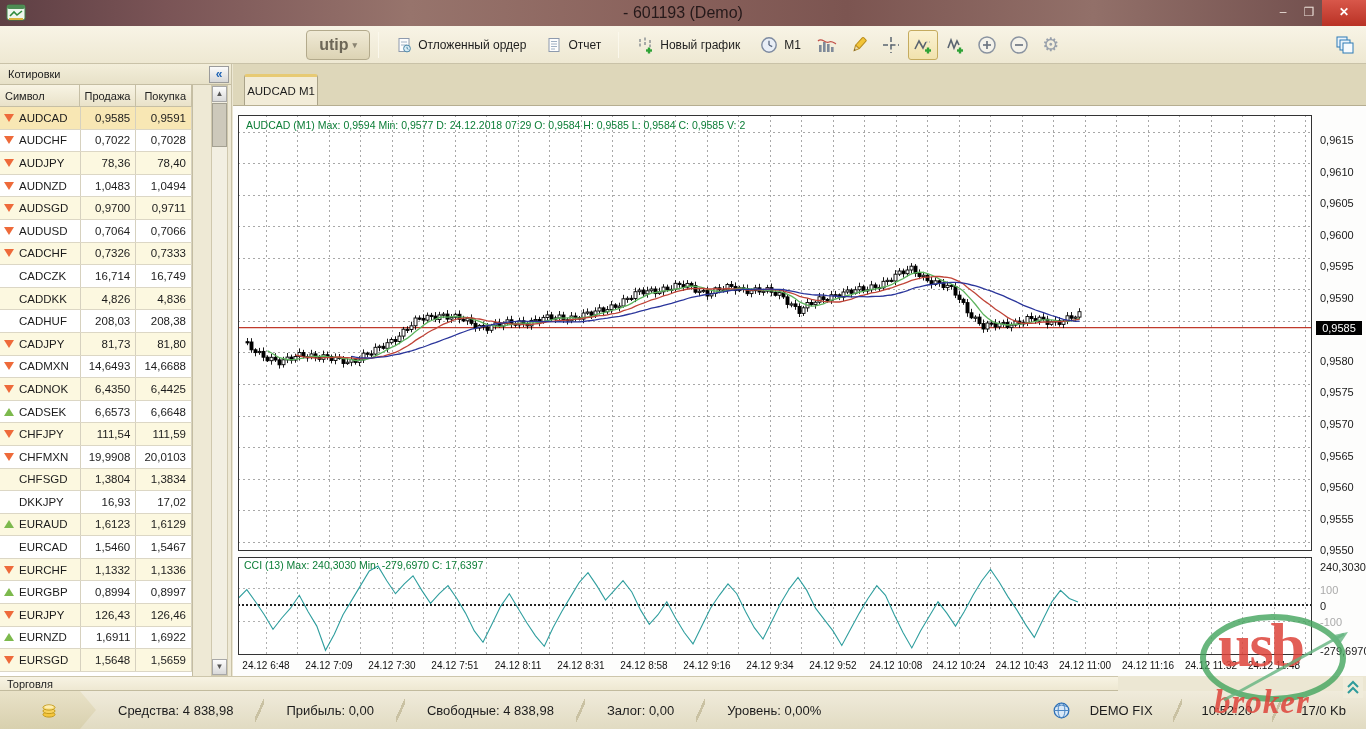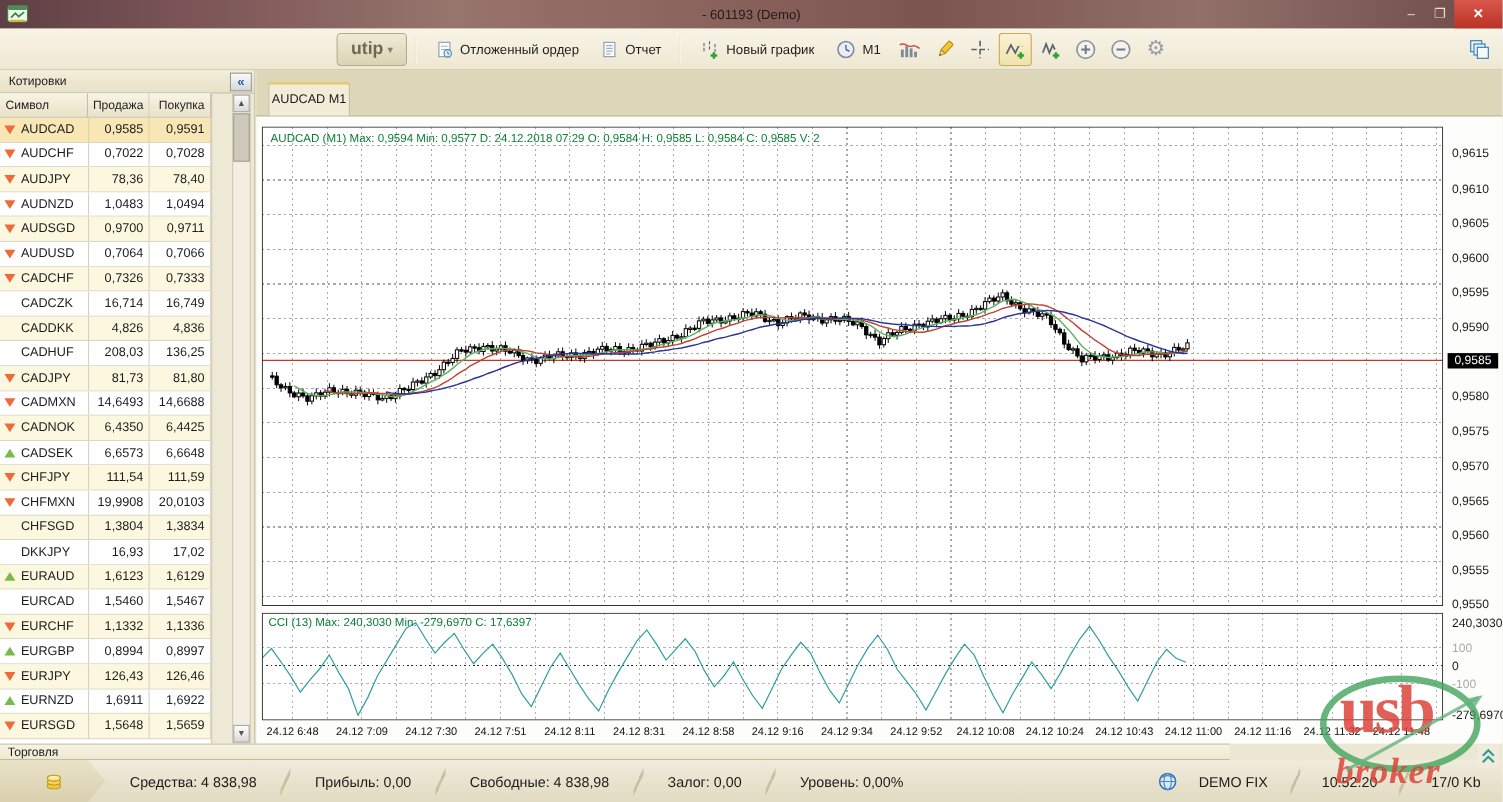--- a/index.html
+++ b/index.html
@@ -4,21 +4,21 @@
 <style>
   * { box-sizing: border-box; margin: 0; padding: 0; }
   html,body { width:1366px; height:729px; overflow:hidden; }
   body { position:relative; font-family:"Liberation Sans",sans-serif; background:#ece7d3; color:#1c1c1c; }
 
   
   .titlebar { position:absolute; left:0; top:0; width:1366px; height:26px;
     background:linear-gradient(90deg,#5e3f44 0%,#7a5456 12%,#97746c 30%,#8a625c 48%,#7c5551 62%,#927069 80%,#6e4b4a 100%);
     display:flex; align-items:center; }
   .app-icon { position:absolute; left:6px; top:3px; width:20px; height:20px; }
-  .title-text { position:absolute; left:0; right:0; text-align:center; font-size:12px; color:#25191a; line-height:26px;border-radius:12px; }
+  .title-text { position:absolute; left:0; right:0; text-align:center; font-size:16px; color:#25191a; line-height:26px;border-radius:12px; }
   .win-controls { position:absolute; right:0; top:0; height:26px; display:flex; }
   .win-btn { width:26px; height:26px; text-align:center; line-height:24px; color:#e9ded6; font-size:12px; cursor:default; }
   .win-btn.close { width:44px; background:linear-gradient(180deg,#d8574a,#b93225); color:#fff; font-weight:bold; }
 
   
   .toolbar { position:absolute; left:0; top:26px; width:1366px; height:38px;
     background:linear-gradient(180deg,#f8f4e6,#eee8d2); border-bottom:1px solid #c9c2a8;
     display:flex; align-items:center; padding-left:6px; gap:2px;justify-content:center; }
   .utip-btn { width:64px; height:30px; background:linear-gradient(180deg,#f0ead6,#dcd3b4);
     border:1px solid #b3aa8c; border-radius:4px; color:#6d6757; font-weight:bold; font-size:16px;
@@ -325,21 +325,21 @@
           </div>
           <div class="qc qnum">4,826</div>
           <div class="qc qnum">4,836</div>
         </div>
         <div class="qrow">
           <div class="qc qsym">
             <span class="tri-box"></span>
             <span>CADHUF</span>
           </div>
           <div class="qc qnum">208,03</div>
-          <div class="qc qnum">136,25</div>
+          <div class="qc qnum">208,38</div>
         </div>
         <div class="qrow">
           <div class="qc qsym">
             <span class="tri-box">
               <span class="tri-down"></span>
             </span>
             <span>CADJPY</span>
           </div>
           <div class="qc qnum">81,73</div>
           <div class="qc qnum">81,80</div>

